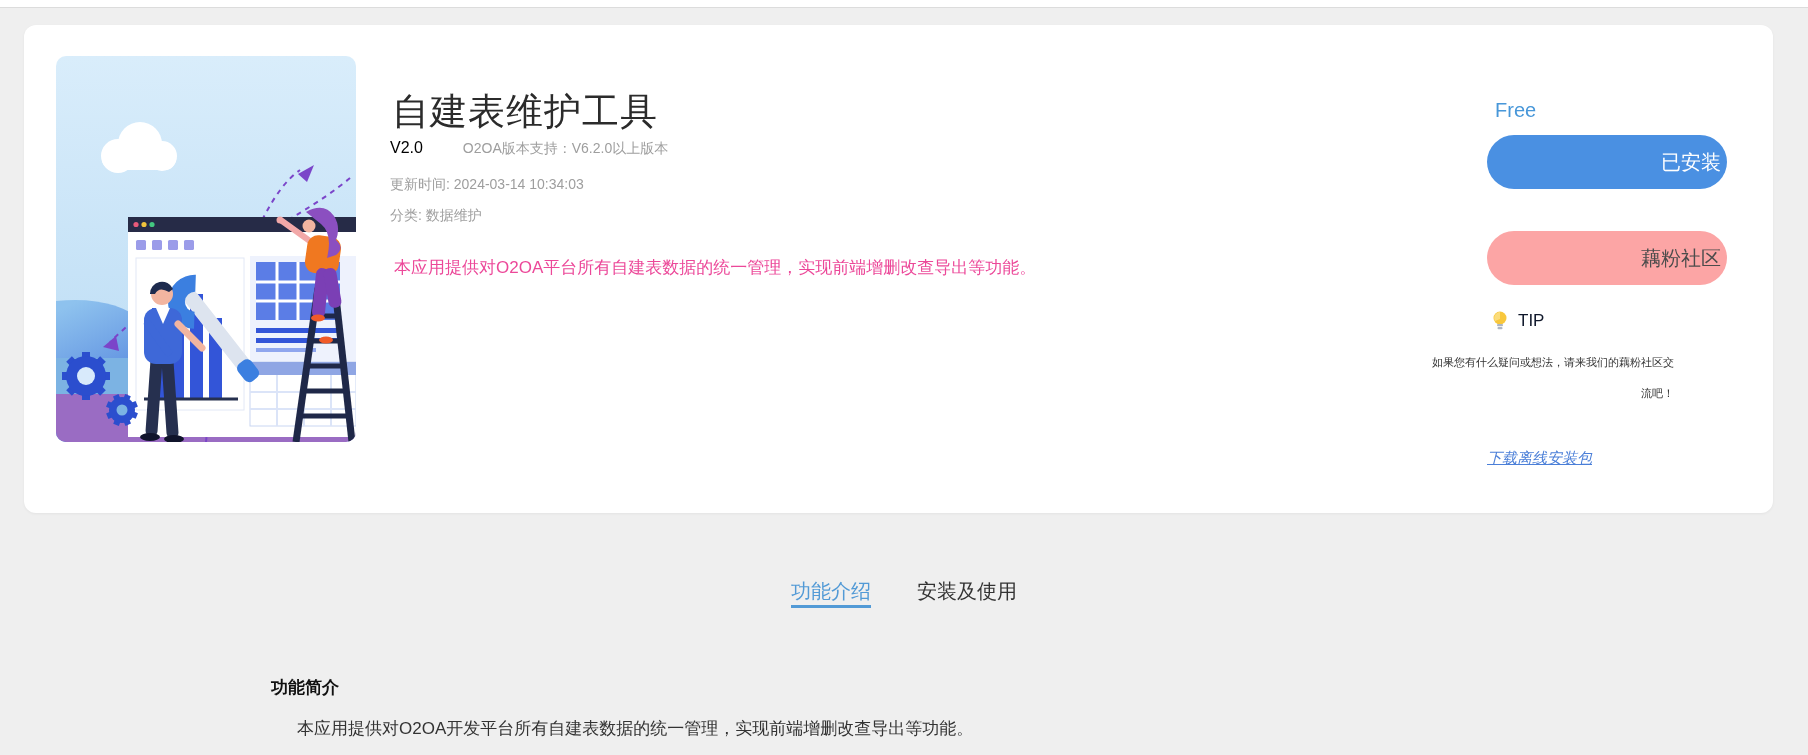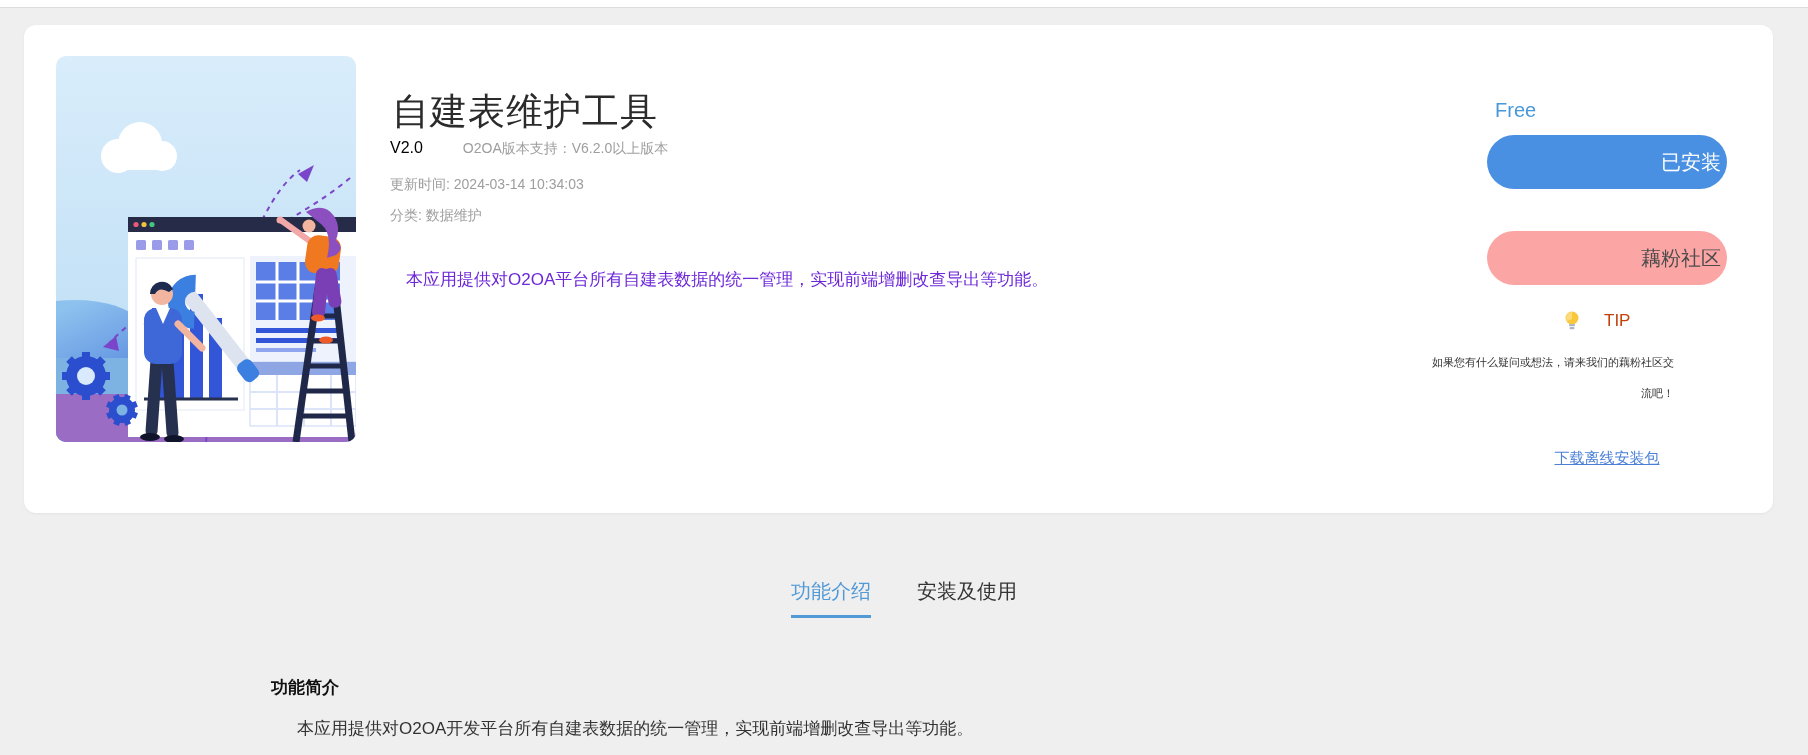--- a/index.html
+++ b/index.html
@@ -28,54 +28,54 @@
     font-size:37px; font-weight:500; color:#2b2b2b; letter-spacing:1px;
     margin:4px;
   }
   .meta-line { position:absolute; left:366px; font-size:14px; color:#9e9e9e; }
   .meta-1 { top:114px; }
   .meta-1 .ver { font-size:16px; font-weight:normal; color:#000000; margin-right:36px; }
   .meta-2 { top:151px;text-align:center; }
   .meta-3 { top:182px; }
   .app-desc {
     position:absolute; left:366px; top:226px; width:920px;
-    font-size:17px; color:#6d28d9; margin:16px; line-height:26px;
+    font-size:17px; color:#ec4899; margin:4px; line-height:26px;
   }
   .free-label {
     position:absolute; left:1471px; top:74px;
     font-size:20px; color:#4897d9;
   }
   .btn {
     position:absolute; left:1463px; width:240px; height:54px;
     border:none; border-radius:27px; font-size:20px; cursor:pointer;
     font-family:inherit;
     text-align:right;
   }
   .btn-installed { top:110px; background:#4a90e2; color:#ffffff; }
   .btn-community { top:206px; background:#fca5a5; color:#4c4c4c; }
   .tip-header {
-    position:absolute; left:1540px; top:286px;
-    display:flex; align-items:center; gap:24px;
-    font-size:17px; color:#c2410c;
+    position:absolute; left:1468px; top:286px;
+    display:flex; align-items:center; gap:10px;
+    font-size:17px; color:#0f172a;
   }
   .tip-text {
     position:absolute; left:1400px; top:322px; width:250px;
     font-size:11px; color:#333; line-height:31px; margin:0;text-align:right;
   }
   .download-link {
     position:absolute; left:1463px; top:424px; width:240px;
-    text-align:center; font-size:15px; color:#4b7fd8;
-    text-decoration:underline; cursor:pointer;
+    font-size:15px; color:#4b7fd8;
+    text-decoration:underline; cursor:pointer;font-style:italic;
   }
   .tabs {
     position:absolute; left:0; top:578px; width:1808px;
     display:flex; justify-content:center; gap:46px;
     font-size:20px;
   }
-  .tab { padding-bottom:10px; cursor:pointer; color:#333; border-bottom:3px solid transparent; }
+  .tab { cursor:pointer; color:#333; border-bottom:3px solid transparent; }
   .tab.active { color:#529ad6; border-bottom:3px solid #529ad6; }
   .section-heading {
     position:absolute; left:271px; top:676px;
     font-size:17px; font-weight:bold; color:#111; margin:0;
   }
   .section-body {
     position:absolute; left:297px; top:716px; width:1200px;
     font-size:17px; color:#333; margin:0; line-height:26px;
   }
 </style>

